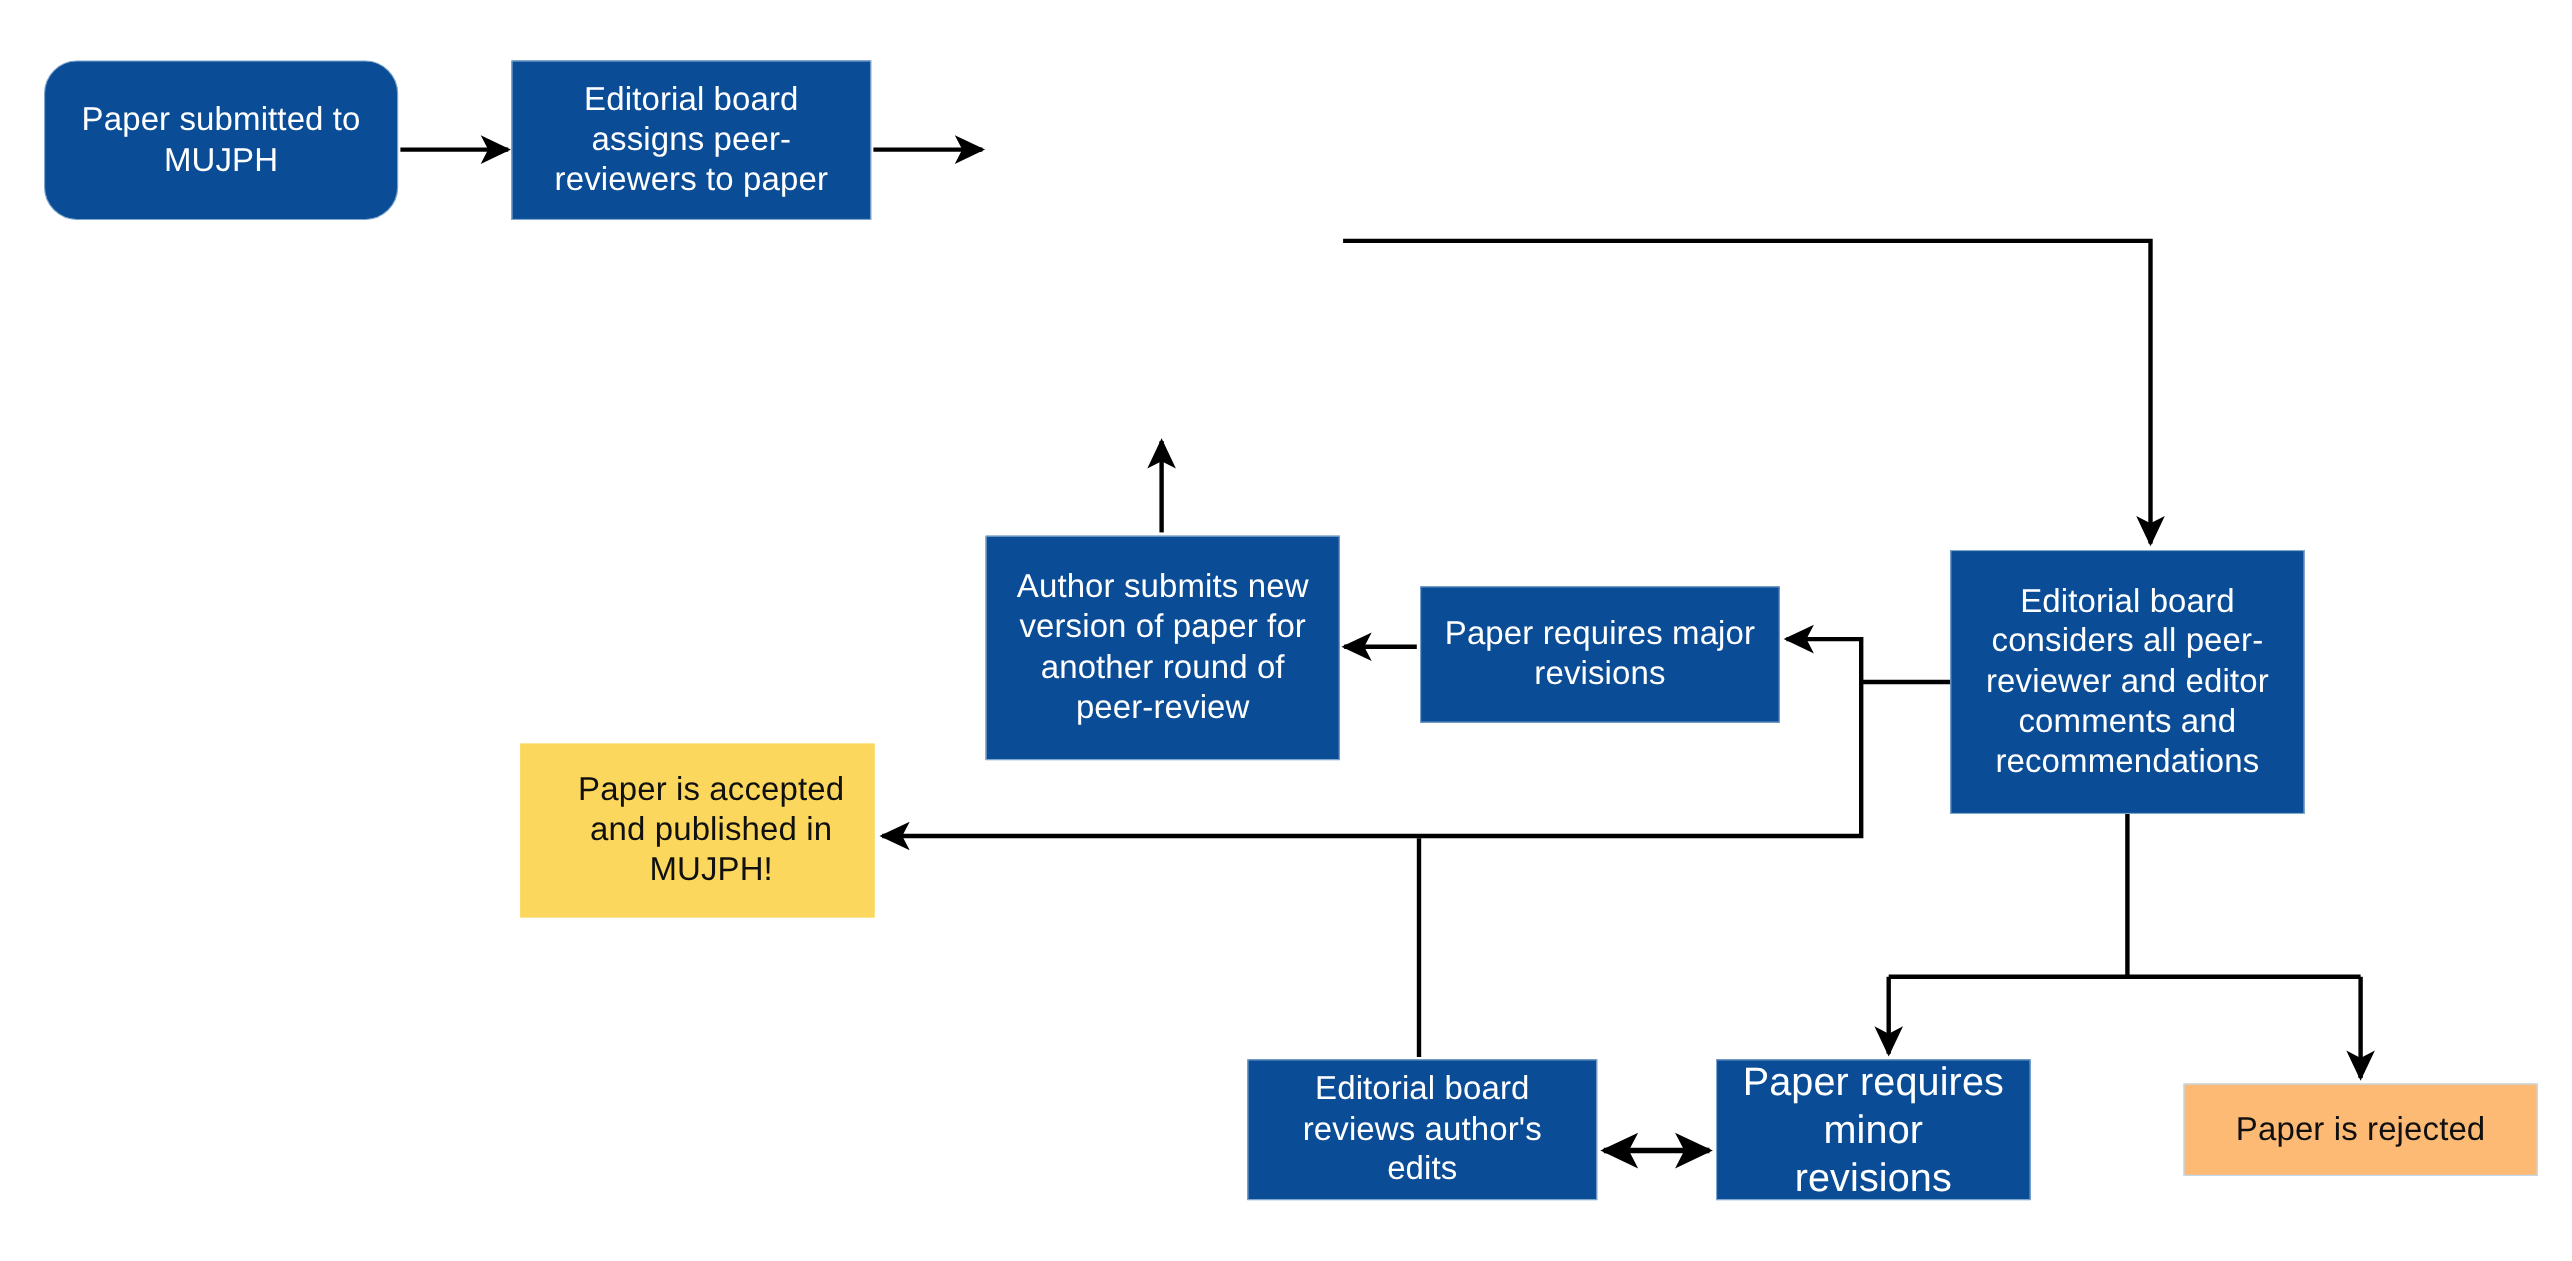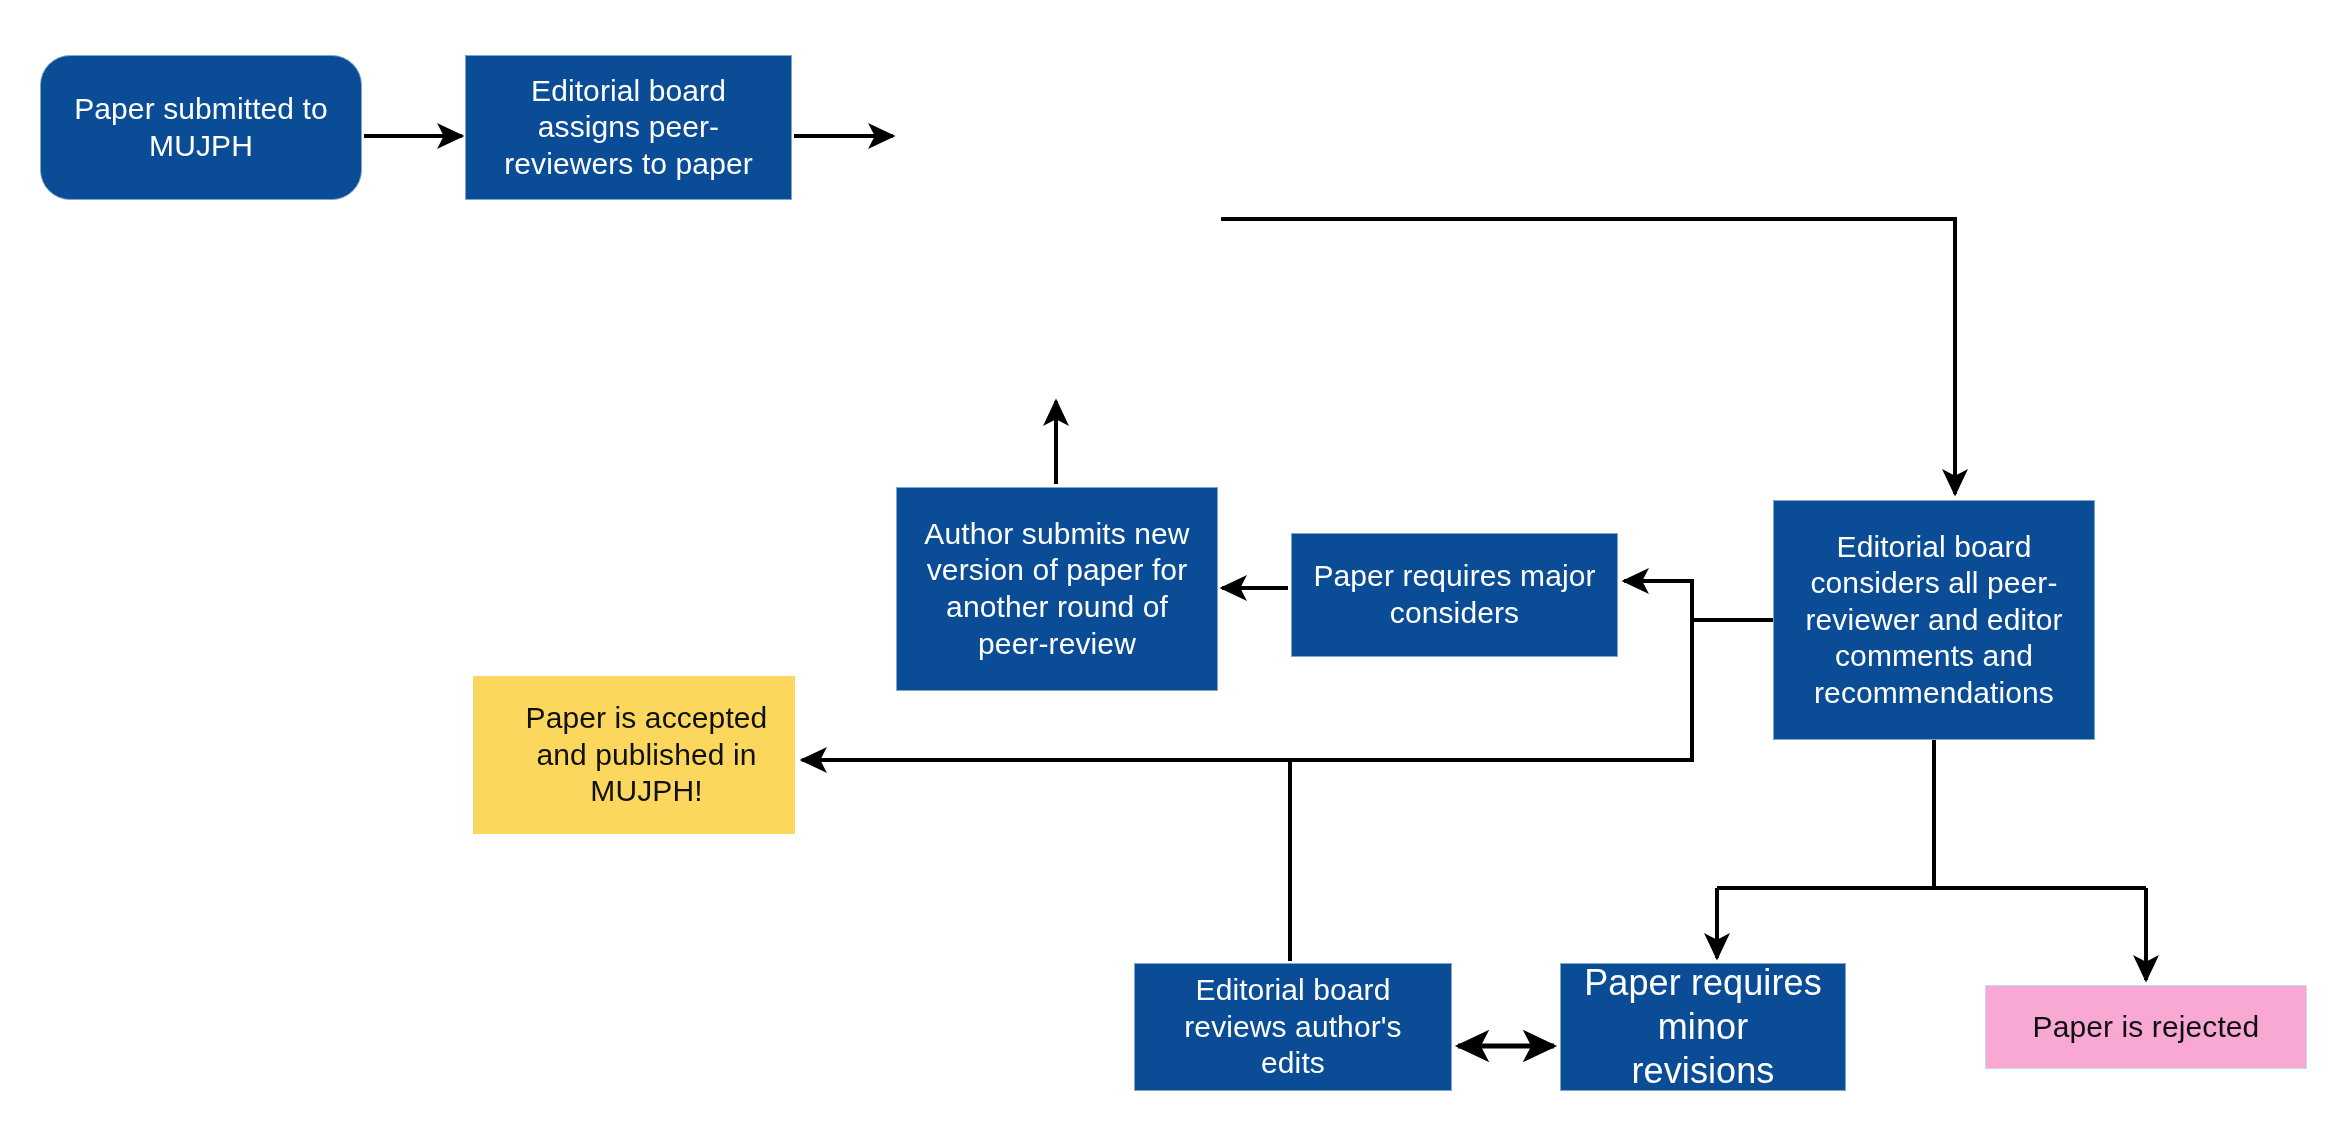--- a/index.html
+++ b/index.html
@@ -32,21 +32,21 @@
     color: #ffffff;
     border: 1px solid #7FA6CC;
   }
   .node.yellow {
     background: #FBD85D;
     color: #101010;
     border: 1px solid #FBD85D;
     padding-left: 33px;
   }
   .node.lightblue {
-    background: #f9a8d4;
+    background: #fdba74;
     color: #101010;
     border: 1px solid #BCDCF8;
   }
   #edges {
     position: absolute;
     left: 0;
     top: 0;
     width: 2338px;
     height: 1146px;
     pointer-events: none;
@@ -128,21 +128,21 @@
 reviewers to paper</div>
 
 
   <div class="node blue" style="left:1773px; top:500px; width:322px; height:240px; font-size:30px;">Editorial board
 considers all peer-
 reviewer and editor
 comments and
 recommendations</div>
 
   <div class="node blue" style="left:1291px; top:533px; width:327px; height:124px; font-size:30px;">Paper requires major
-considers</div>
+revisions</div>
 
   <div class="node blue" style="left:896px; top:487px; width:322px; height:204px; font-size:30px;">Author submits new
 version of paper for
 another round of
 peer-review</div>
 
   <div class="node yellow" style="left:473px; top:676px; width:322px; height:158px; font-size:30px;">Paper is accepted
 and published in
 MUJPH!</div>
 

